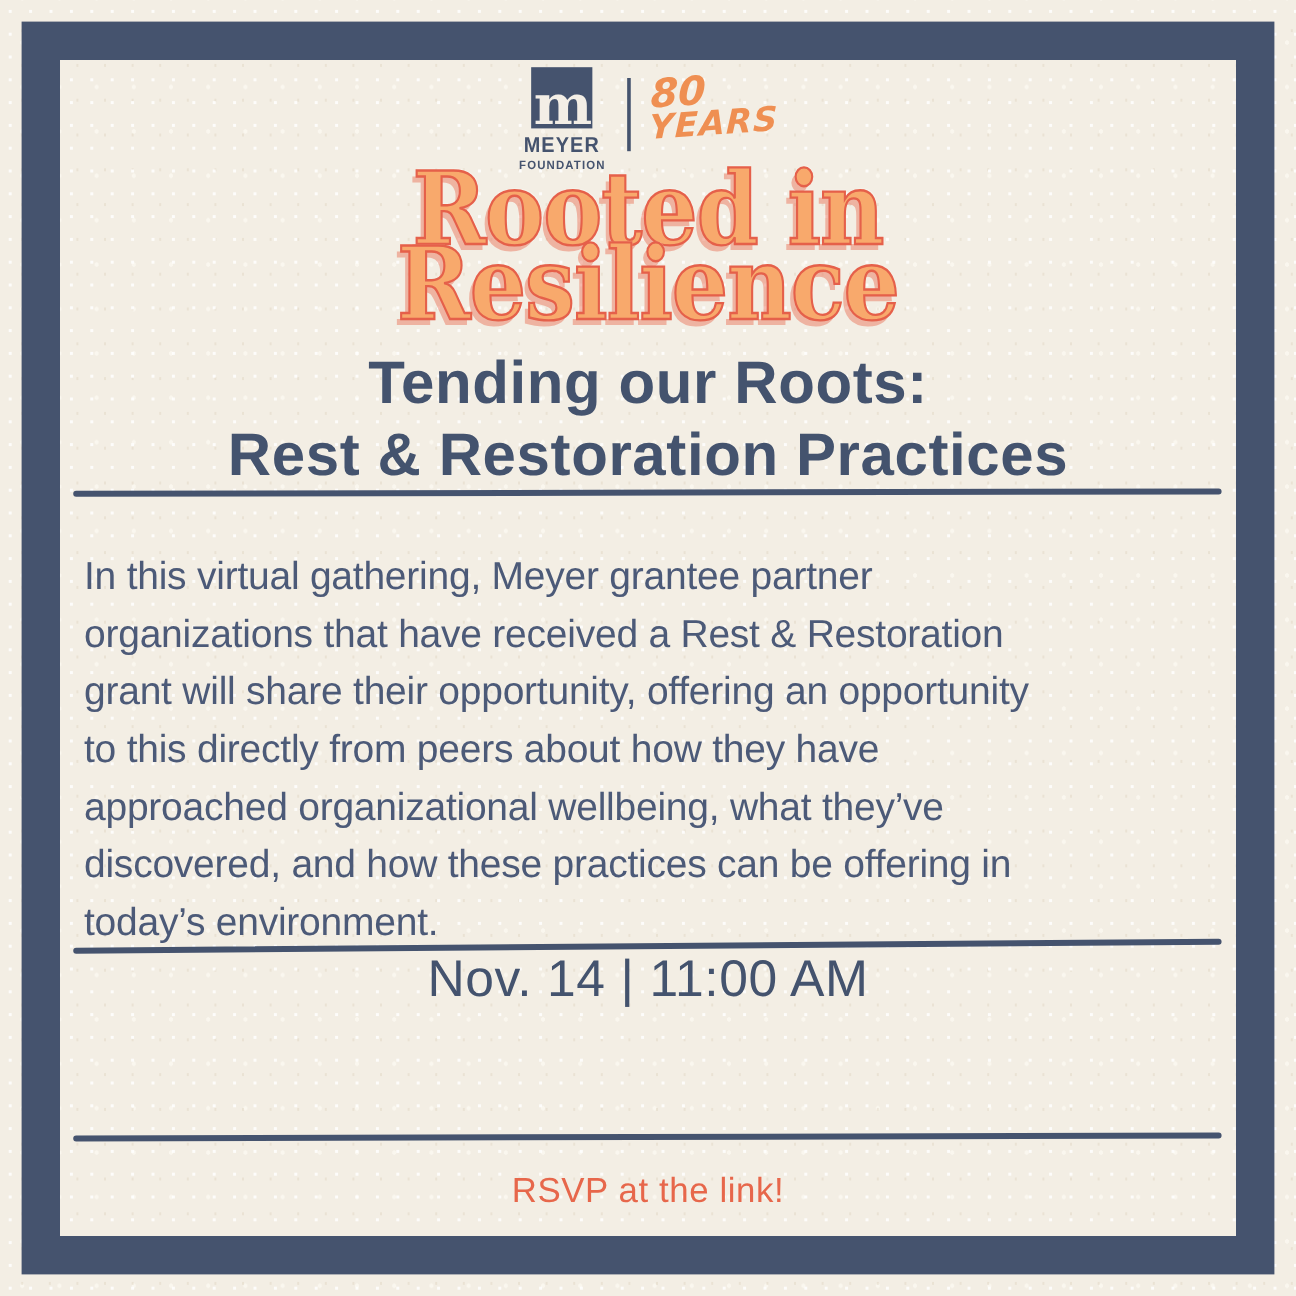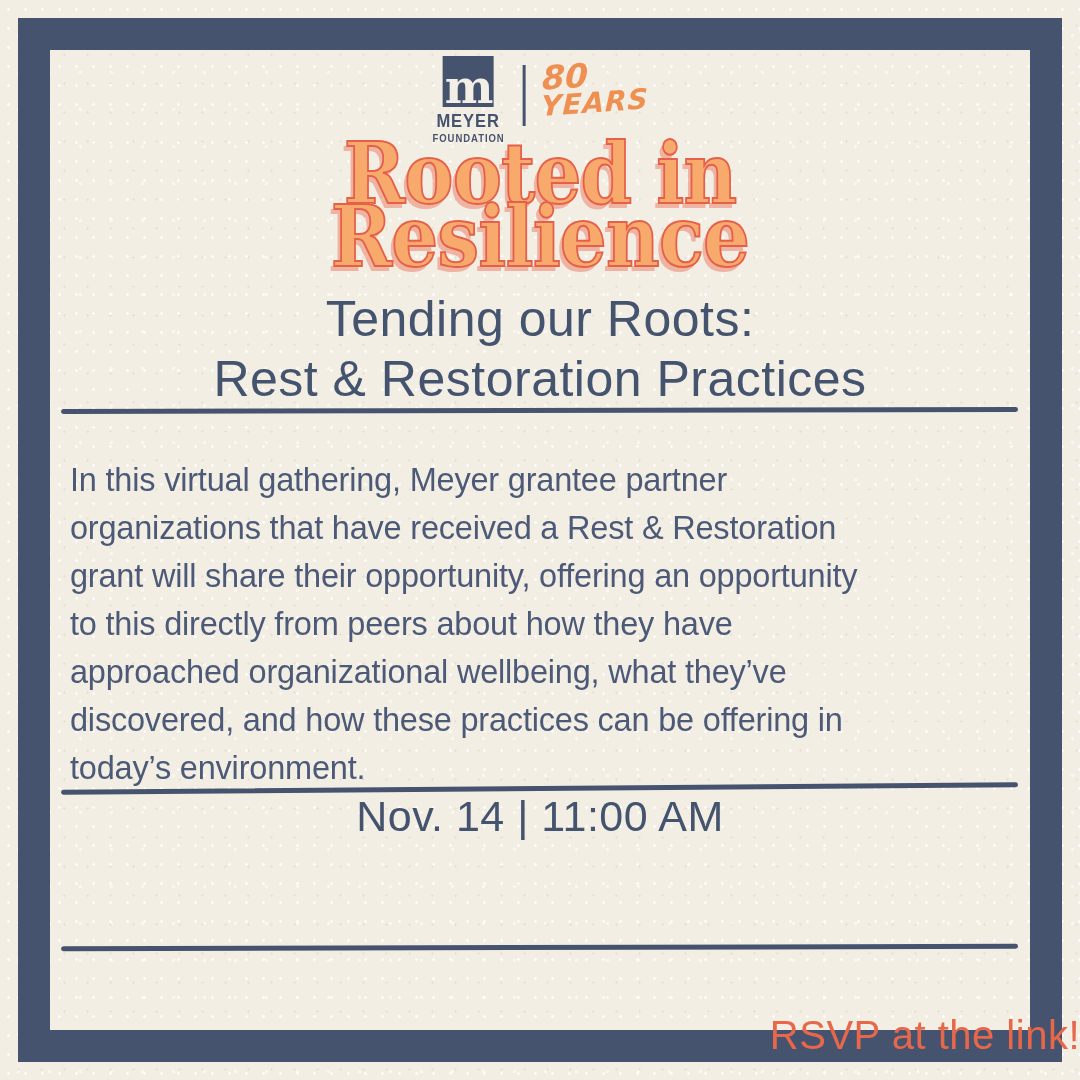--- a/index.html
+++ b/index.html
@@ -68,21 +68,21 @@
     -webkit-text-stroke:2px #E5604A;
     text-shadow:-4px 5px 0 rgba(233,106,80,0.45), 1px -1px 0 rgba(255,255,255,0.35);
     transform:scaleX(0.88);
   }
   .title-line{display:block;}
 
   
   .subtitle{
     position:absolute; top:289px; left:0; width:100%;
     margin:0; text-align:center;
-    font-weight:400; font-size:50px; line-height:60px;
+    font-weight:700; font-size:50px; line-height:60px;
     letter-spacing:0.5px; color:#44536E;
   }
   .subtitle span{display:block;}
 
   
   .divider{
     position:absolute; left:61px; width:957px; height:5px;
     background:#45536E; border-radius:3px;
   }
   .divider-1{top:408px; transform:rotate(-0.12deg);}
@@ -97,22 +97,22 @@
     margin-top:32px;
   }
 
   
   .datetime{
     position:absolute; top:791px; left:0; width:100%;
     text-align:center; font-size:43px; line-height:50px;
     letter-spacing:0.5px; color:#44536E;
   }
   .cta{
-    position:absolute; top:1012px; left:0; width:100%;
-    text-align:right; font-size:40px; line-height:46px;
+    position:absolute; top:970px; left:0; width:100%;
+    text-align:center; font-size:29px; line-height:46px;
     letter-spacing:0.5px; color:#E7674B;
   }
 </style>
 </head>
 <body>
 
 <div class="canvas">
 
   <div class="frame"></div>
 

